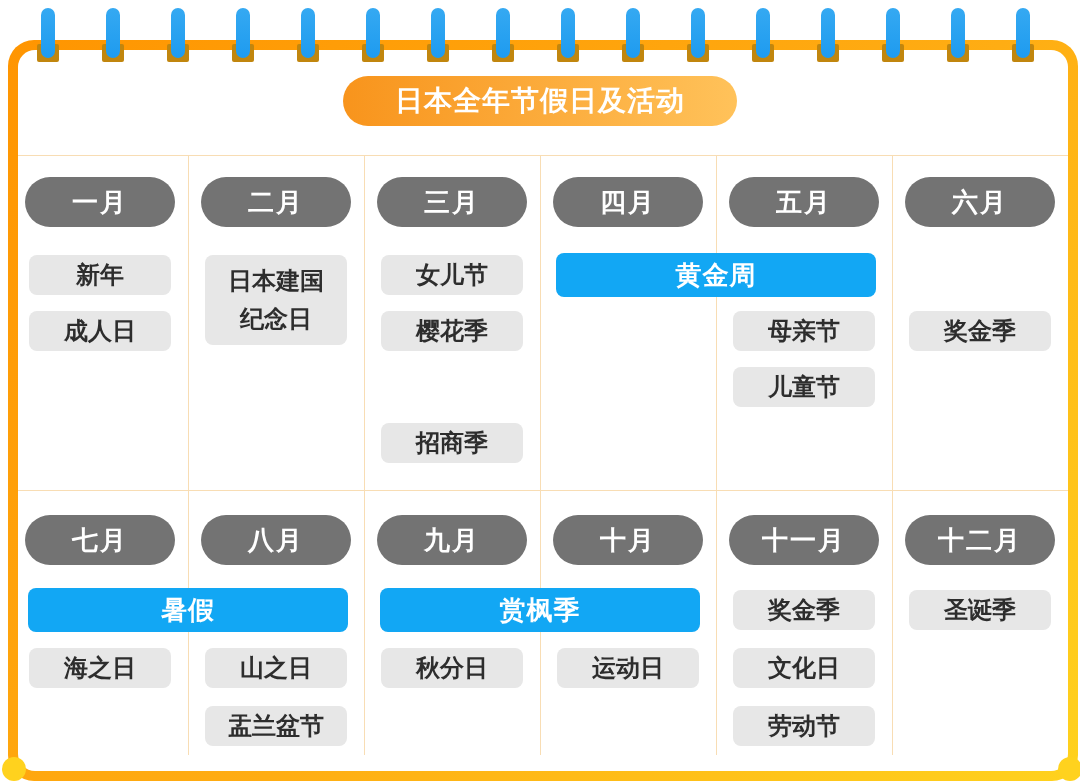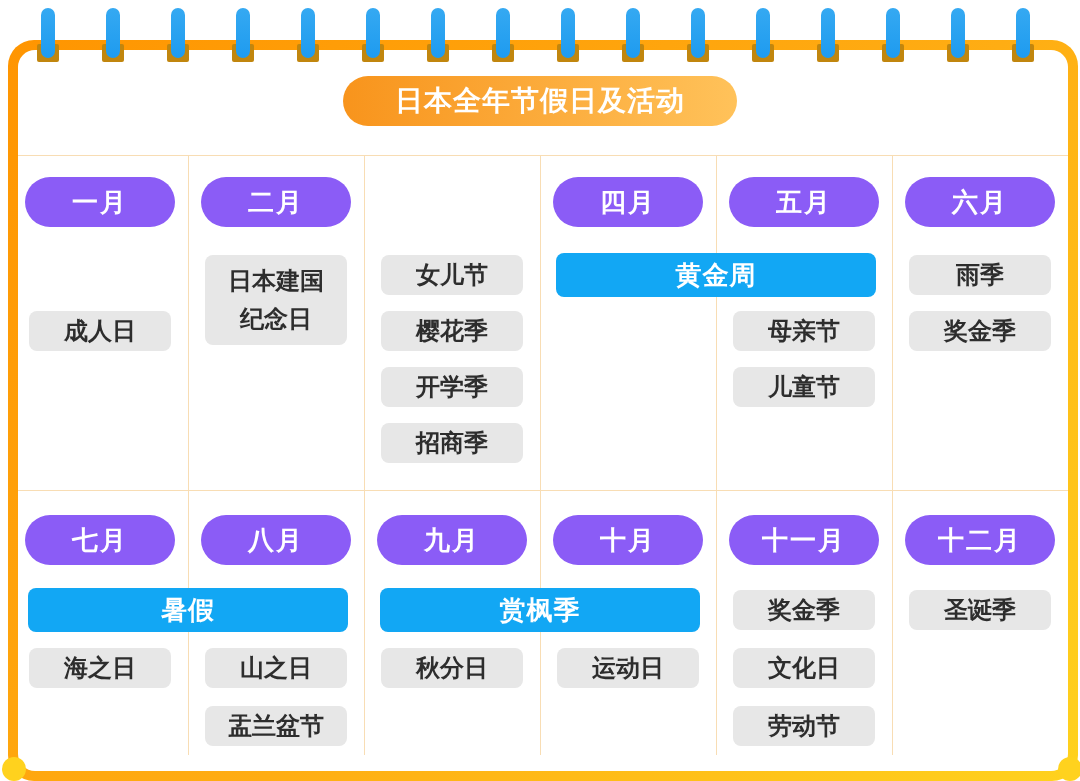--- a/index.html
+++ b/index.html
@@ -43,21 +43,21 @@
     display: flex; align-items: center; justify-content: center;
   }
 
   
   .hline { position: absolute; left: 18px; width: 1050px; height: 1px; background: #F8DDB4; }
   .vline { position: absolute; top: 155px; width: 1px; height: 600px; background: #F8DDB4; }
 
   
   .month-pill {
     position: absolute; width: 150px; height: 50px; border-radius: 25px;
-    background: #8b5cf6; color: #ffffff; font-size: 26px; font-weight: 700;
+    background: #737373; color: #ffffff; font-size: 26px; font-weight: 700;
     display: flex; align-items: center; justify-content: center; letter-spacing: 2px;
   }
 
   
   .chip {
     position: absolute; width: 142px; height: 40px; border-radius: 8px;
     background: #E7E7E7; color: #2D2D2D; font-size: 24px; font-weight: 600;
     display: flex; align-items: center; justify-content: center; text-align: center;
   }
   .chip.tall { height: 90px; line-height: 38px; padding: 0 16px; }
@@ -148,39 +148,39 @@
   <div class="hline" style="top:155px"></div>
   <div class="hline" style="top:490px"></div>
   <div class="vline" style="left:188px"></div>
   <div class="vline" style="left:364px"></div>
   <div class="vline" style="left:540px"></div>
   <div class="vline" style="left:716px"></div>
   <div class="vline" style="left:892px"></div>
 
   <div class="month-pill" style="left:25px;top:177px">一月</div>
   <div class="month-pill" style="left:201px;top:177px">二月</div>
+  <div class="month-pill" style="left:377px;top:177px">三月</div>
   <div class="month-pill" style="left:553px;top:177px">四月</div>
   <div class="month-pill" style="left:729px;top:177px">五月</div>
   <div class="month-pill" style="left:905px;top:177px">六月</div>
 
+  <div class="chip" style="left:29px;top:255px">新年</div>
   <div class="chip" style="left:29px;top:311px">成人日</div>
 
   <div class="chip tall" style="left:205px;top:255px">日本建国纪念日</div>
 
   <div class="chip" style="left:381px;top:255px">女儿节</div>
   <div class="chip" style="left:381px;top:311px">樱花季</div>
-  <div class="chip" style="left:381px;top:367px">开学季</div>
   <div class="chip" style="left:381px;top:423px">招商季</div>
 
   <div class="banner" style="left:556px;top:253px">黄金周</div>
 
   <div class="chip" style="left:733px;top:311px">母亲节</div>
   <div class="chip" style="left:733px;top:367px">儿童节</div>
 
-  <div class="chip" style="left:909px;top:255px">雨季</div>
   <div class="chip" style="left:909px;top:311px">奖金季</div>
 
   <div class="month-pill" style="left:25px;top:515px">七月</div>
   <div class="month-pill" style="left:201px;top:515px">八月</div>
   <div class="month-pill" style="left:377px;top:515px">九月</div>
   <div class="month-pill" style="left:553px;top:515px">十月</div>
   <div class="month-pill" style="left:729px;top:515px">十一月</div>
   <div class="month-pill" style="left:905px;top:515px">十二月</div>
 
   <div class="banner" style="left:28px;top:588px">暑假</div>

